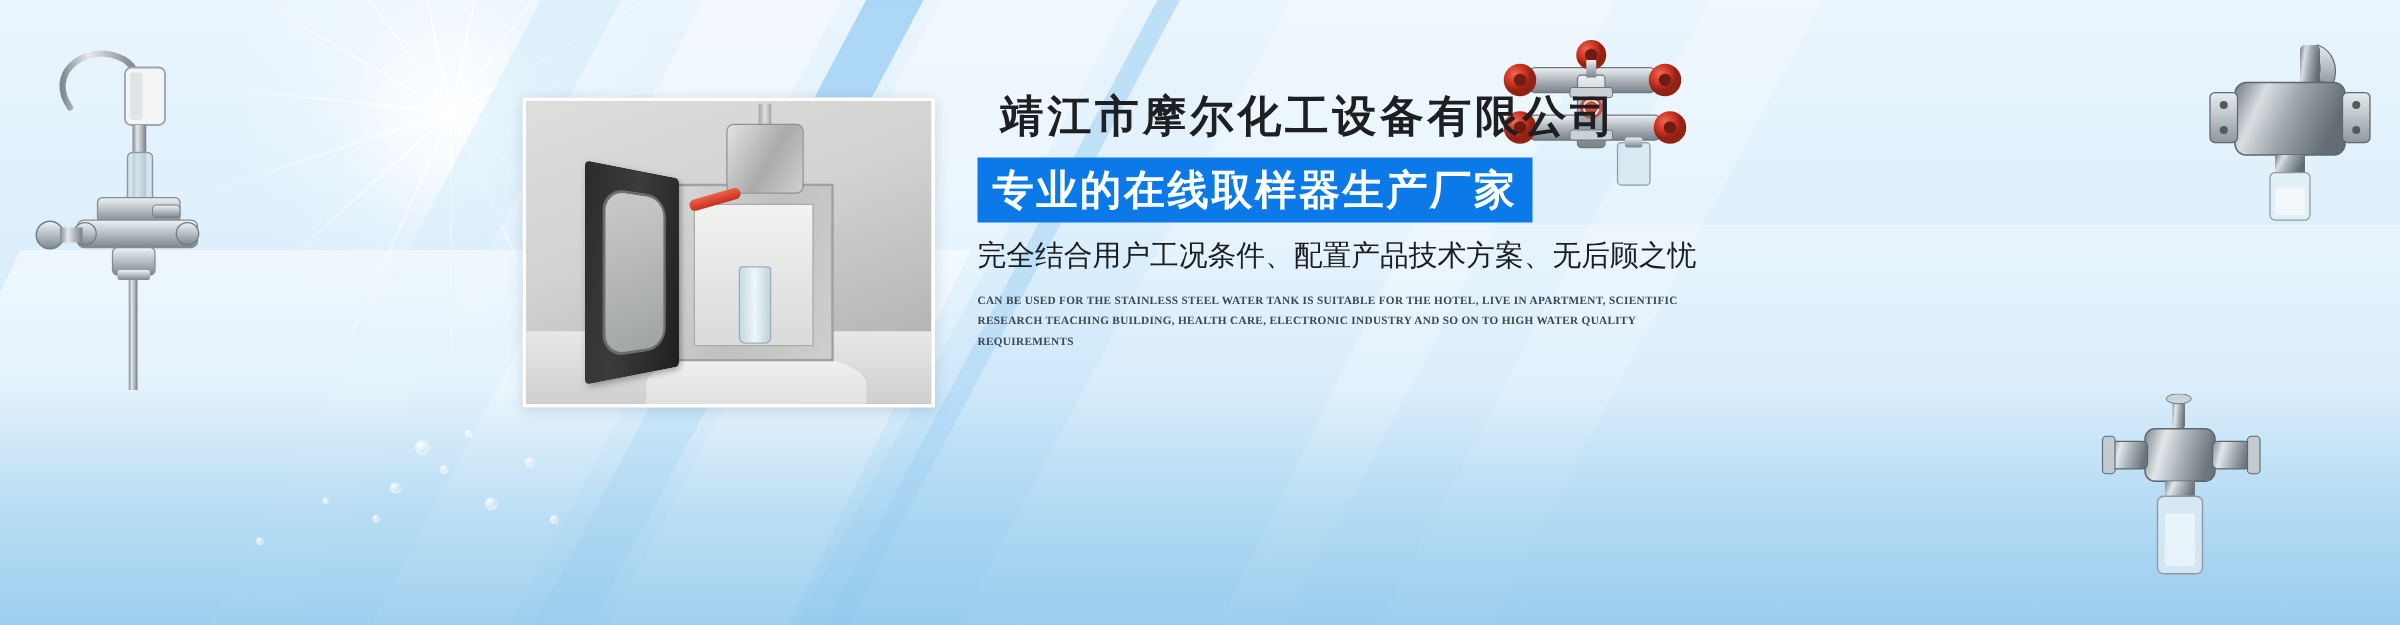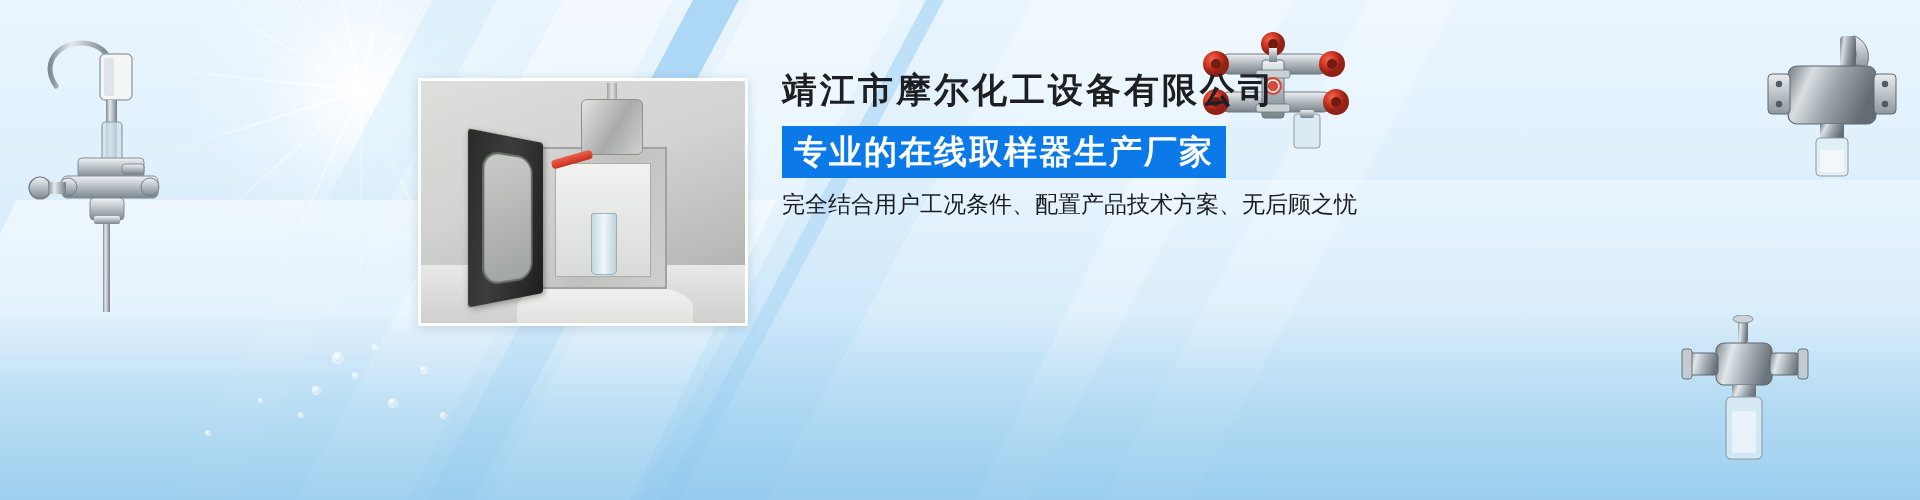--- a/index.html
+++ b/index.html
@@ -149,28 +149,28 @@
   
   .eq-tree   { right:560px; top:30px;  width:170px; height:130px; }
   .eq-valve  { right:18px;  top:30px;  width:140px; height:150px; }
   .eq-bottom { right:110px; bottom:35px; width:130px; height:150px; }
 
   
   .text-col {
     position:absolute; left:782px; top:72px; width:620px;
   }
   .company-name {
-    font-family:Liberation Mono, monospace;
+    font-family:Liberation Serif, serif;
     font-size:35px;
     font-weight:700;
     letter-spacing:3px;
     color:#1d1f22;
     line-height:1.25;
     white-space:nowrap;
-    margin-left:0;
+    margin-left:18px;
   }
   .headline-bar {
     display:inline-block;
     margin-top:10px;
     margin-left:0px;
     background:#0b7ae8;
     color:#ffffff;
     font-size:33px;
     font-weight:700;
     letter-spacing:2px;
@@ -444,16 +444,17 @@
   </div>
 
   <div class="text-col">
     <div class="company-name">靖江市摩尔化工设备有限公司</div>
 
     <div class="headline-bar">专业的在线取样器生产厂家</div>
 
     <div class="subline">完全结合用户工况条件、配置产品技术方案、无后顾之忧</div>
 
 
+    <div class="eng-text">CAN BE USED FOR THE STAINLESS STEEL WATER TANK IS SUITABLE FOR THE HOTEL, LIVE IN APARTMENT, SCIENTIFIC RESEARCH TEACHING BUILDING, HEALTH CARE, ELECTRONIC INDUSTRY AND SO ON TO HIGH WATER QUALITY REQUIREMENTS</div>
   </div>
 
 
 </div>
 
 </body></html>

